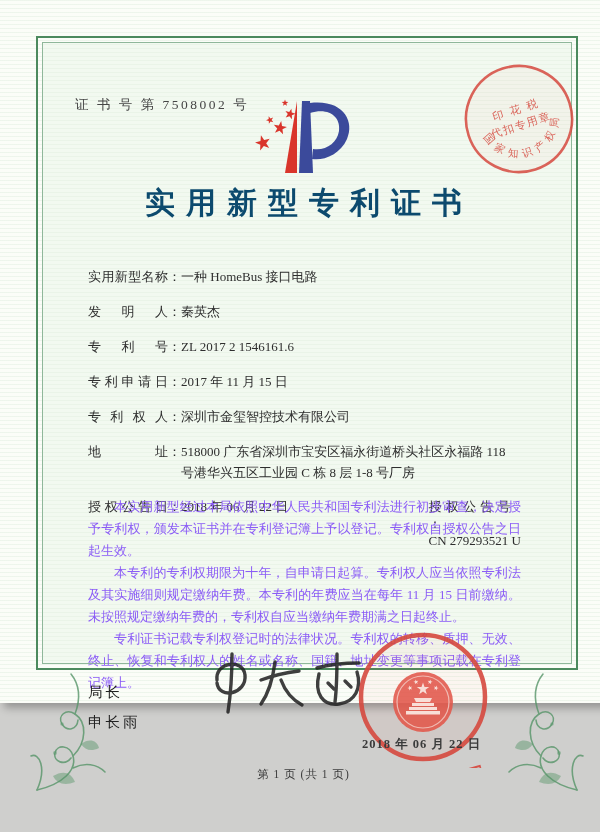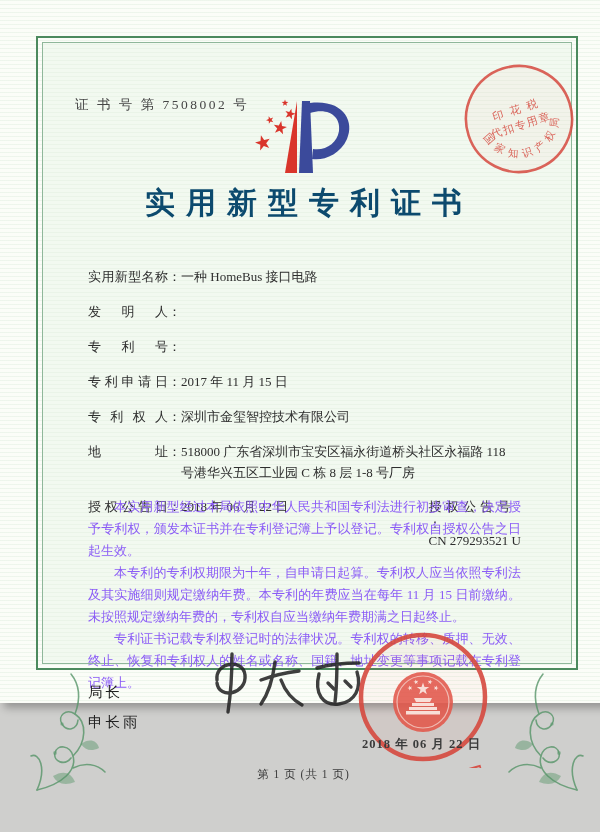--- a/index.html
+++ b/index.html
@@ -145,24 +145,26 @@
 
   <div class="fields">
     <div class="frow">
       <span class="flabel">实用新型名称</span>
         <span class="fcolon">：</span>
         <span class="fvalue">一种 HomeBus 接口电路</span>
     </div>
     <div class="frow">
       <span class="flabel">发明人</span>
         <span class="fcolon">：</span>
+        <span class="fvalue">秦英杰</span>
     </div>
     <div class="frow">
       <span class="flabel">专利号</span>
         <span class="fcolon">：</span>
+        <span class="fvalue">ZL 2017 2 1546161.6</span>
     </div>
     <div class="frow">
       <span class="flabel">专利申请日</span>
         <span class="fcolon">：</span>
         <span class="fvalue">2017 年 11 月 15 日</span>
     </div>
     <div class="frow">
       <span class="flabel">专利权人</span>
         <span class="fcolon">：</span>
         <span class="fvalue">深圳市金玺智控技术有限公司</span>

